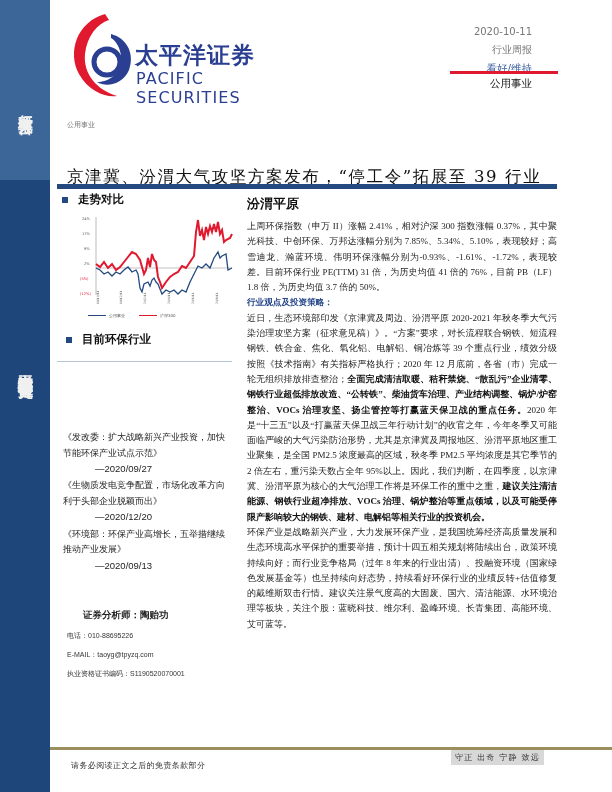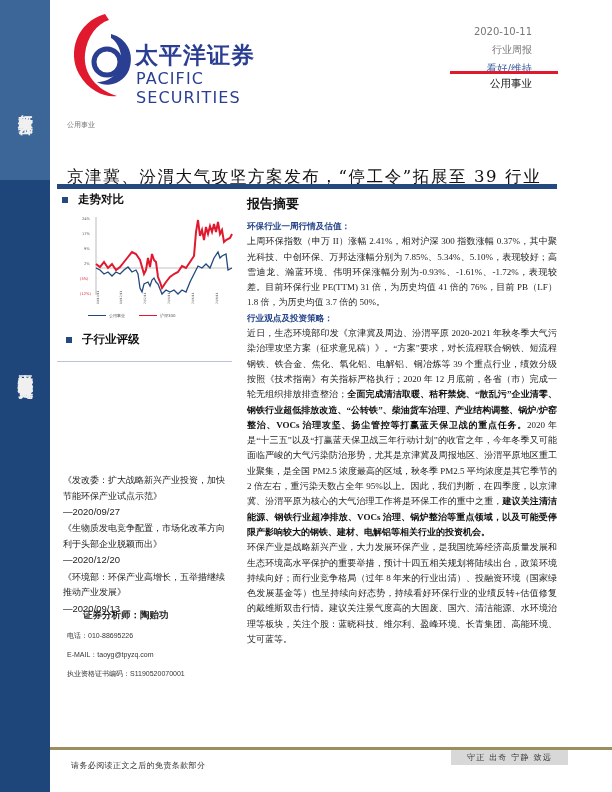--- a/index.html
+++ b/index.html
@@ -32,38 +32,38 @@
 
   .sec-head { position: absolute; font-weight: bold; font-size: 11.5px; color: #111; display: flex; align-items: center; }
   .sq { width: 6px; height: 6px; background: #23497f; margin-right: 10px; }
 
   .chart { position: absolute; left: 80px; top: 212px; width: 160px; height: 90px; }
   .legend { position: absolute; left: 88px; top: 313px; font-size: 4px; color: #555; font-family: "DejaVu Sans", sans-serif; display: flex; align-items: center; }
   .legend .ln { width: 18px; height: 1.5px; margin-right: 3px; }
 
   .sep-line { position: absolute; left: 57px; top: 361px; width: 175px; height: 1px; background: #b8c4d8; }
 
-  .reports { position: absolute; left: 63px; top: 473px; width: 168px; font-size: 9px; line-height: 15.6px; color: #222; }
-  .reports .date { font-family: "Liberation Sans", sans-serif; font-size: 9.5px; }
+  .reports { position: absolute; left: 63px; top: 430px; width: 168px; font-size: 9px; line-height: 15.6px; color: #222; }
+  .reports .date { font-family: "Liberation Sans", sans-serif; font-size: 9.5px; margin-left: 32px; }
   .reports .item { margin-bottom: 1.5px; }
 
   .analyst { position: absolute; left: 67px; top: 609px; width: 170px; }
   .analyst .name { font-weight: bold; font-size: 9.5px; margin-left: 16px; }
   .analyst .line { font-size: 7px; margin-top: 9px; color: #333; font-family: "Liberation Sans", sans-serif; }
 
   .abstract-bar { position: absolute; left: 240px; top: 184px; width: 317px; height: 5px; background: #23497f; }
   .abstract-title { position: absolute; left: 247px; top: 195px; font-weight: bold; font-size: 13px; color: #111; }
   .right { position: absolute; left: 247px; top: 219px; width: 310px; font-size: 9px; line-height: 15.3px; color: #222; text-align: justify; }
   .right .h { color: #27478a; font-weight: bold; font-size: 8.6px; }
   .right b { color: #111; }
   .right p { margin: 0; font-family: Liberation Serif, serif; }
 
   .footer-line-left { position: absolute; left: 50px; top: 747px; width: 562px; height: 2.5px; background: #9c8f5e; }
   .disclaimer { position: absolute; left: 71px; top: 760px; font-size: 8px; color: #333; letter-spacing: 0.4px; }
-  .motto { position: absolute; left: 451px; top: 750px; background: #d8d8d8; font-size: 8px; color: #333; padding: 2px 16px; letter-spacing: 1.2px; }
+  .motto { position: absolute; left: 451px; top: 750px; background: #d8d8d8; font-size: 8px; color: #333; padding: 2px 4px; letter-spacing: 1.2px; }
 </style>
 </head>
 <body>
 
 <div class="sidebar-top"></div>
 <div class="vtext top">行业研究报告</div>
 <div class="sidebar-bottom"></div>
 <div class="vtext bottom">太平洋证券股份有限公司证券研究报告</div>
 
 <div class="logo">
@@ -120,21 +120,21 @@
 </div>
 <div class="legend">
   <span class="ln" style="background:#23497f"></span>
   <span style="margin-right:14px;">公用事业</span>
   <span class="ln" style="background:#e0192f"></span>
   <span>沪深300</span>
 </div>
 
 <div class="sec-head" style="left:66px;top:332px;">
   <span class="sq"></span>
-  <span>子行业评级</span>
+  <span>目前环保行业</span>
 </div>
 <div class="sep-line"></div>
 
 <div class="reports">
   <div class="item">
     <div>《发改委：扩大战略新兴产业投资，加快节能环保产业试点示范》</div>
     <div class="date">—2020/09/27</div>
   </div>
   <div class="item">
     <div>《生物质发电竞争配置，市场化改革方向利于头部企业脱颖而出》</div>
@@ -147,23 +147,22 @@
 </div>
 
 <div class="analyst">
   <div class="name">证券分析师：陶贻功</div>
   <div class="line">电话：010-88695226</div>
   <div class="line">E-MAIL：taoyg@tpyzq.com</div>
   <div class="line">执业资格证书编码：S1190520070001</div>
 </div>
 
 <div class="abstract-bar"></div>
-<div class="abstract-title">报告摘要</div>
+<div class="abstract-title">汾渭平原</div>
 <div class="right">
-  <div class="h">环保行业一周行情及估值：</div>
   <p>上周环保指数（申万 II）涨幅 2.41%，相对沪深 300 指数涨幅 0.37%，其中聚光科技、中创环保、万邦达涨幅分别为 7.85%、5.34%、5.10%，表现较好；高雪迪龙、瀚蓝环境、伟明环保涨幅分别为-0.93%、-1.61%、-1.72%，表现较差。目前环保行业 PE(TTM) 31 倍，为历史均值 41 倍的 76%，目前 PB（LF）1.8 倍，为历史均值 3.7 倍的 50%。</p>
   <div class="h">行业观点及投资策略：</div>
   <p><span>近日，生态环境部印发《京津冀及周边、汾渭平原 2020-2021 年秋冬季大气污染治理攻坚方案（征求意见稿）》。“方案”要求，对长流程联合钢铁、短流程钢铁、铁合金、焦化、氧化铝、电解铝、铜冶炼等 39 个重点行业，绩效分级按照《技术指南》有关指标严格执行；2020 年 12 月底前，各省（市）完成一轮无组织排放排查整治；</span><b>全面完成清洁取暖、秸秆禁烧、“散乱污”企业清零、钢铁行业超低排放改造、“公转铁”、柴油货车治理、产业结构调整、锅炉/炉窑整治、VOCs 治理攻坚、扬尘管控等打赢蓝天保卫战的重点任务。</b><span>2020 年是“十三五”以及“打赢蓝天保卫战三年行动计划”的收官之年，今年冬季又可能面临严峻的大气污染防治形势，尤其是京津冀及周报地区、汾渭平原地区重工业聚集，是全国 PM2.5 浓度最高的区域，秋冬季 PM2.5 平均浓度是其它季节的 2 倍左右，重污染天数占全年 95%以上。因此，我们判断，在四季度，以京津冀、汾渭平原为核心的大气治理工作将是环保工作的重中之重，</span><b>建议关注清洁能源、钢铁行业超净排放、VOCs 治理、锅炉整治等重点领域，以及可能受停限产影响较大的钢铁、建材、电解铝等相关行业的投资机会。</b></p>
   <p>环保产业是战略新兴产业，大力发展环保产业，是我国统筹经济高质量发展和生态环境高水平保护的重要举措，预计十四五相关规划将陆续出台，政策环境持续向好；而行业竞争格局（过年 8 年来的行业出清）、投融资环境（国家绿色发展基金等）也呈持续向好态势，持续看好环保行业的业绩反转+估值修复的戴维斯双击行情。建议关注景气度高的大固废、国六、清洁能源、水环境治理等板块，关注个股：蓝晓科技、维尔利、盈峰环境、长青集团、高能环境、艾可蓝等。</p>
 </div>
 
 <div class="footer-line-left"></div>
 <div class="disclaimer">请务必阅读正文之后的免责条款部分</div>
 <div class="motto">守正 出奇 宁静 致远</div>
 

